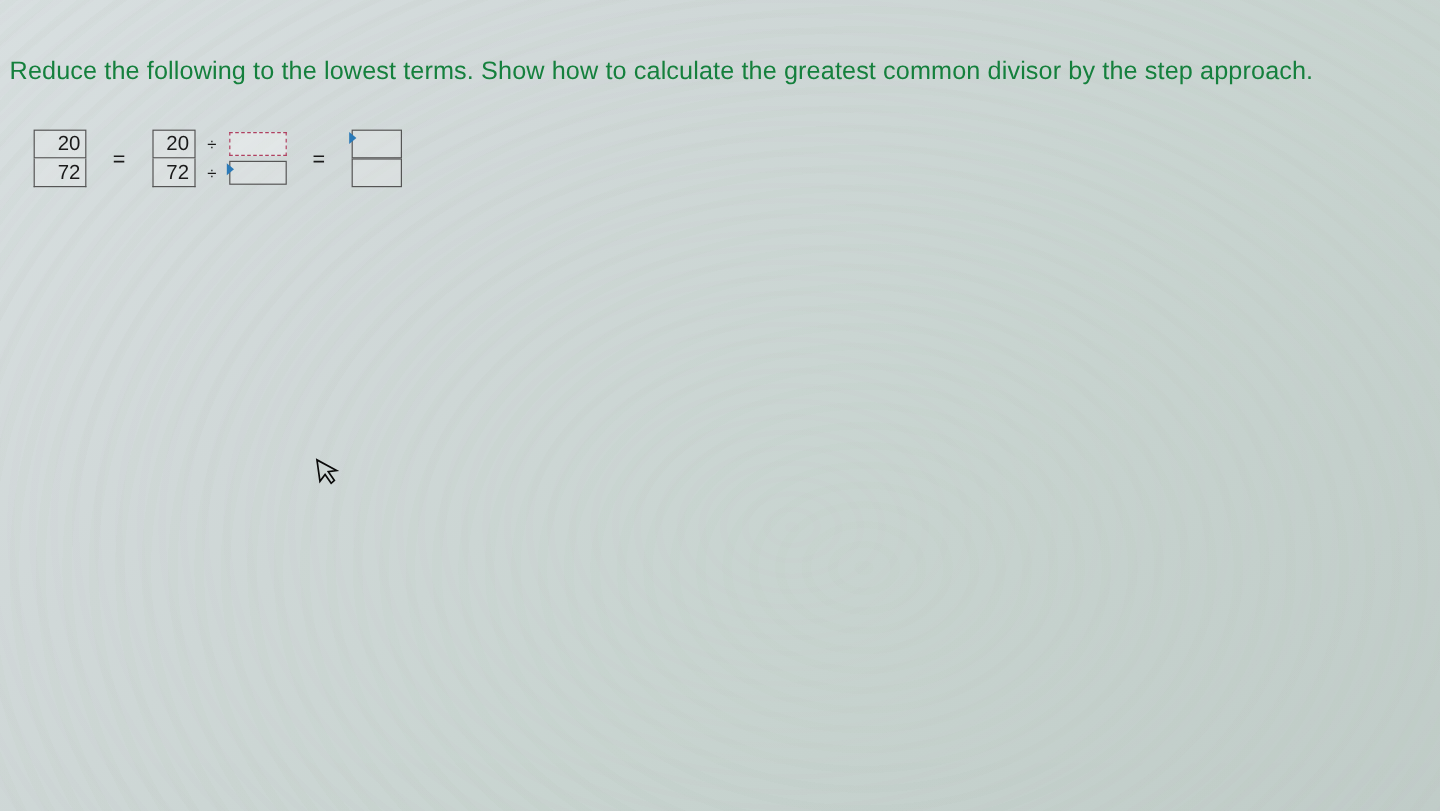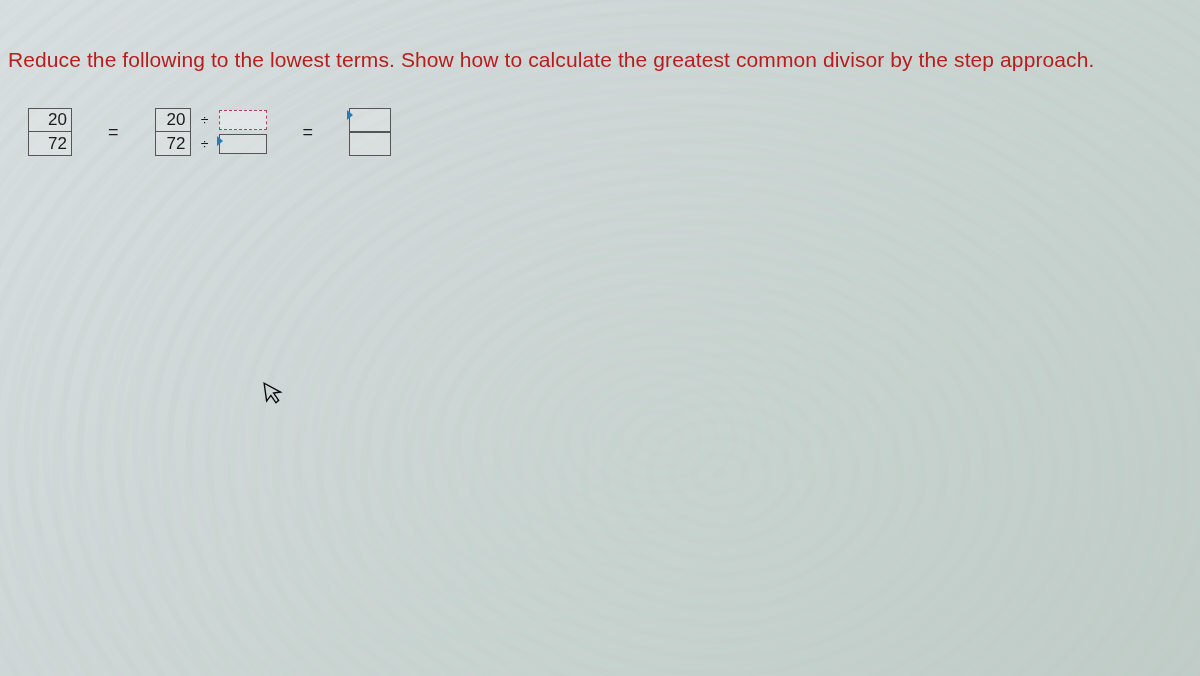--- a/index.html
+++ b/index.html
@@ -16,30 +16,30 @@
       inset: 0;
       pointer-events: none;
       background:
         repeating-radial-gradient(ellipse 800px 600px at 60% 70%, rgba(180,200,180,0.12) 0px, rgba(180,200,180,0.12) 8px, transparent 8px, transparent 22px),
         repeating-radial-gradient(ellipse 700px 500px at 55% 65%, rgba(210,190,210,0.08) 0px, rgba(210,190,210,0.08) 6px, transparent 6px, transparent 18px);
       opacity: 0.7;
     }
     .content { position: relative; z-index: 2; padding: 0; }
     .question {
       font-size: 21px;
-      color: #b91c1c;
+      color: #15803d;
       padding: 48px 8px 0 8px;
       font-weight: 400;
       letter-spacing: 0.1px;
     }
     .work-row {
       display: flex;
       align-items: center;
       margin: 36px 0 0 28px;
-      gap: 36px;
+      gap: 22px;
     }
     .fraction {
       display: flex;
       flex-direction: column;
       align-items: stretch;
     }
     .fraction-cell {
       border: 1px solid #555;
       width: 44px;
       height: 24px;

